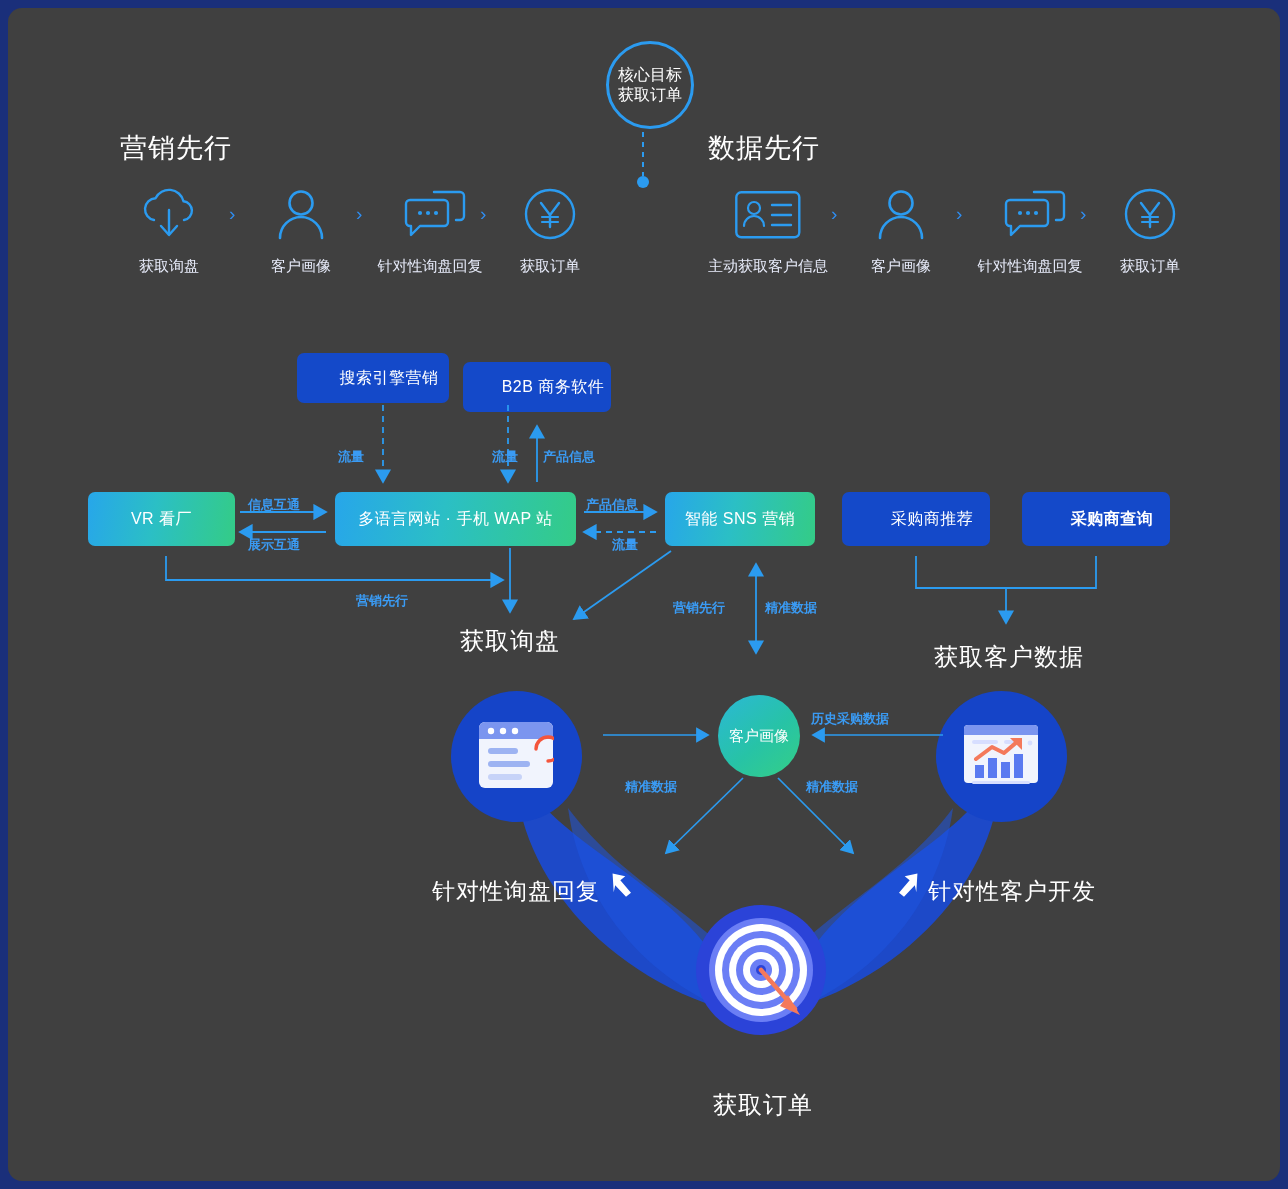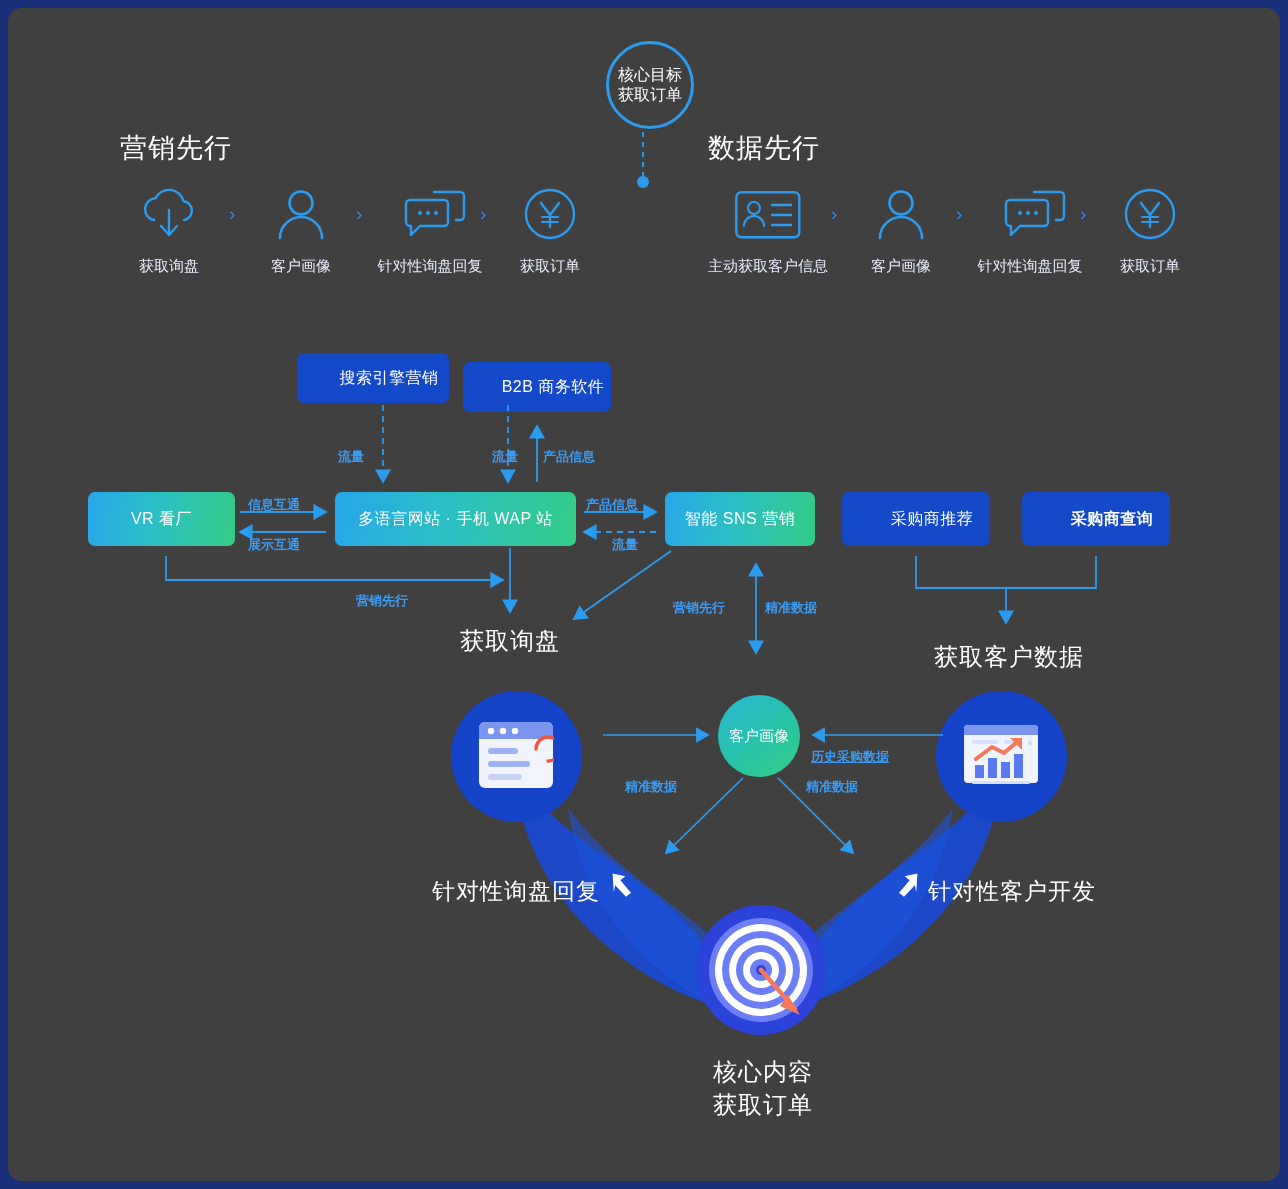--- a/index.html
+++ b/index.html
@@ -258,21 +258,21 @@
 
   <div class="abs circ-teal" style="left:710px; top:687px; width:82px; height:82px;">客户画像</div>
 
   <svg class="ov">
     <line x1="595" y1="727" x2="700" y2="727" stroke="#2b9bf0" stroke-width="1.7" marker-end="url(#ah)"></line>
     <line x1="935" y1="727" x2="805" y2="727" stroke="#2b9bf0" stroke-width="1.7" marker-end="url(#ah)"></line>
     <line x1="735" y1="770" x2="658" y2="845" stroke="#2b9bf0" stroke-width="1.7" marker-end="url(#ah)"></line>
     <line x1="770" y1="770" x2="845" y2="845" stroke="#2b9bf0" stroke-width="1.7" marker-end="url(#ah)"></line>
   </svg>
 
-  <div class="abs lbl" style="left:803px; top:740px;text-decoration:underline;">历史采购数据</div>
+  <div class="abs lbl" style="left:803px; top:702px;">历史采购数据</div>
   <div class="abs lbl" style="left:617px; top:770px;">精准数据</div>
   <div class="abs lbl" style="left:798px; top:770px;">精准数据</div>
 
   <div class="abs bigw2" style="left:424px; top:868px;">针对性询盘回复</div>
   <div class="abs" style="left:598px; top:862px;">
     <svg width="34" height="34" viewBox="0 0 34 34">
       <path d="M4 6 L17 6 L13 11 L26 21 L22 26 L9 17 L9 24 z" fill="#ffffff" transform="rotate(12 17 17)"></path>
     </svg>
   </div>
 
@@ -292,16 +292,15 @@
       <circle cx="65" cy="65" r="32" fill="#ffffff"></circle>
       <circle cx="65" cy="65" r="25" fill="#6b7ef5"></circle>
       <circle cx="65" cy="65" r="18" fill="#ffffff"></circle>
       <circle cx="65" cy="65" r="11" fill="#6b7ef5"></circle>
       <circle cx="65" cy="65" r="5" fill="#2b43d8"></circle>
       <line x1="65" y1="65" x2="99" y2="104" stroke="#f4795b" stroke-width="4.5" stroke-linecap="round"></line>
       <path d="M92 90 L104 110 L84 101 z" fill="#f4795b"></path>
     </svg>
   </div>
 
-  <div class="abs bigw ct" style="left:655px; top:1048px; width:200px;">核心内容</div>
   <div class="abs bigw ct" style="left:655px; top:1081px; width:200px;">获取订单</div>
 
 </div>
 
 </body></html>

